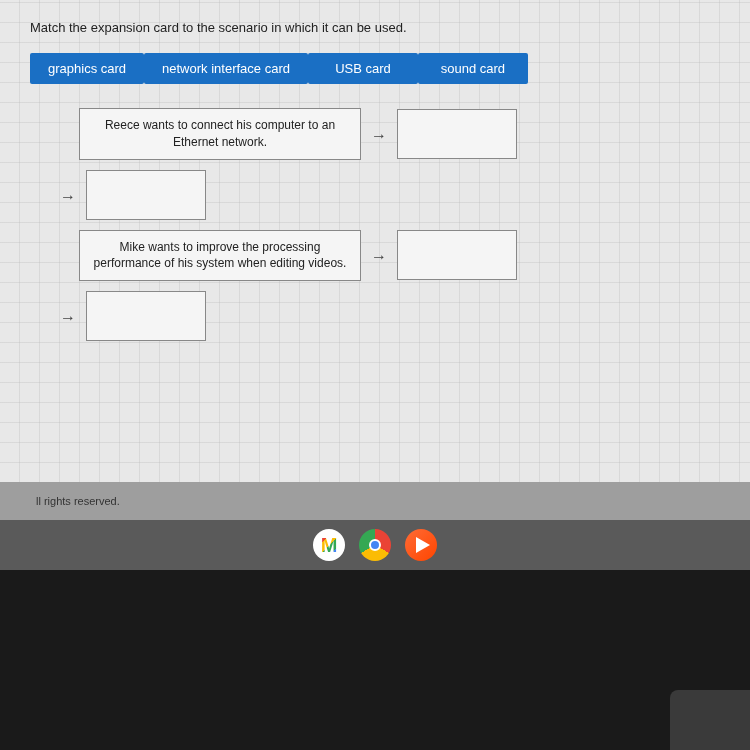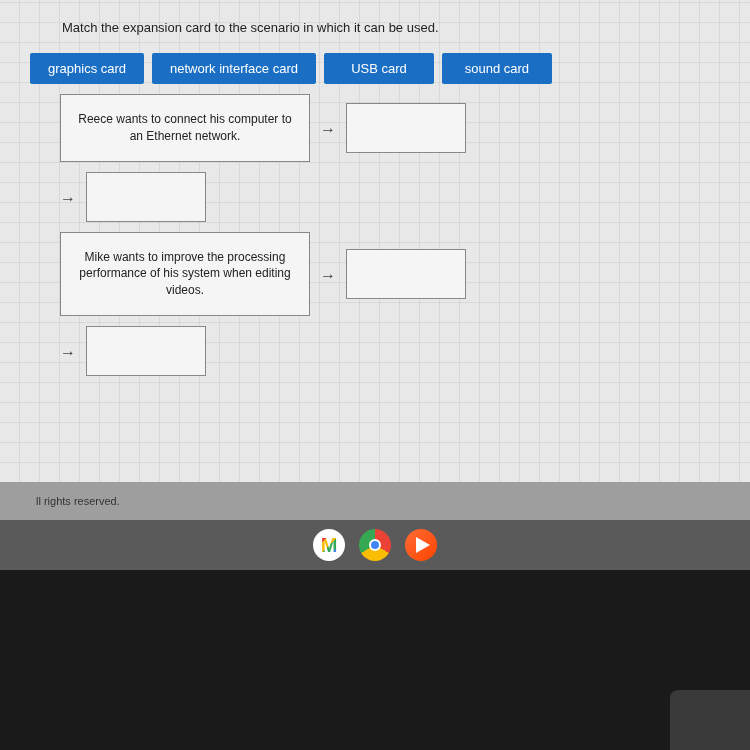--- a/index.html
+++ b/index.html
@@ -21,28 +21,26 @@
       padding: 20px 30px;
       background-image: 
         repeating-linear-gradient(0deg, transparent, transparent 19px, rgba(180,180,180,0.3) 19px, rgba(180,180,180,0.3) 20px),
         repeating-linear-gradient(90deg, transparent, transparent 19px, rgba(180,180,180,0.3) 19px, rgba(180,180,180,0.3) 20px);
     }
 
     .instruction {
       font-size: 13px;
       color: #222;
       margin-bottom: 18px;
-      margin-left: 32px;
     }
 
     .cards-area {
       display: flex;
       flex-wrap: wrap;
-      gap: 8px;
-      margin-bottom: 10px;
+      margin-bottom: 24px;
     }
 
     .card-btn {
       background: #1a6fc4;
       color: white;
       border: none;
       padding: 8px 18px;
       font-size: 13px;
       cursor: pointer;
       border-radius: 2px;
@@ -57,32 +55,33 @@
       margin-left: 30px;
     }
 
     .match-row {
       display: flex;
       align-items: center;
       gap: 10px;
     }
 
     .scenario-box {
-      width: 250px;
+      width: 282px;
       min-height: 50px;
       border: 1.5px solid #888;
       background: #f5f5f5;
-      padding: 16px 12px;
+      padding: 8px 12px;
       font-size: 12px;
       color: #222;
       text-align: center;
       display: flex;
       align-items: center;
       justify-content: center;
       line-height: 1.4;
+      margin-left: 19px;
     }
 
     .arrow {
       font-size: 16px;
       color: #444;
       display: flex;
       align-items: center;
     }
 
     .answer-box {

